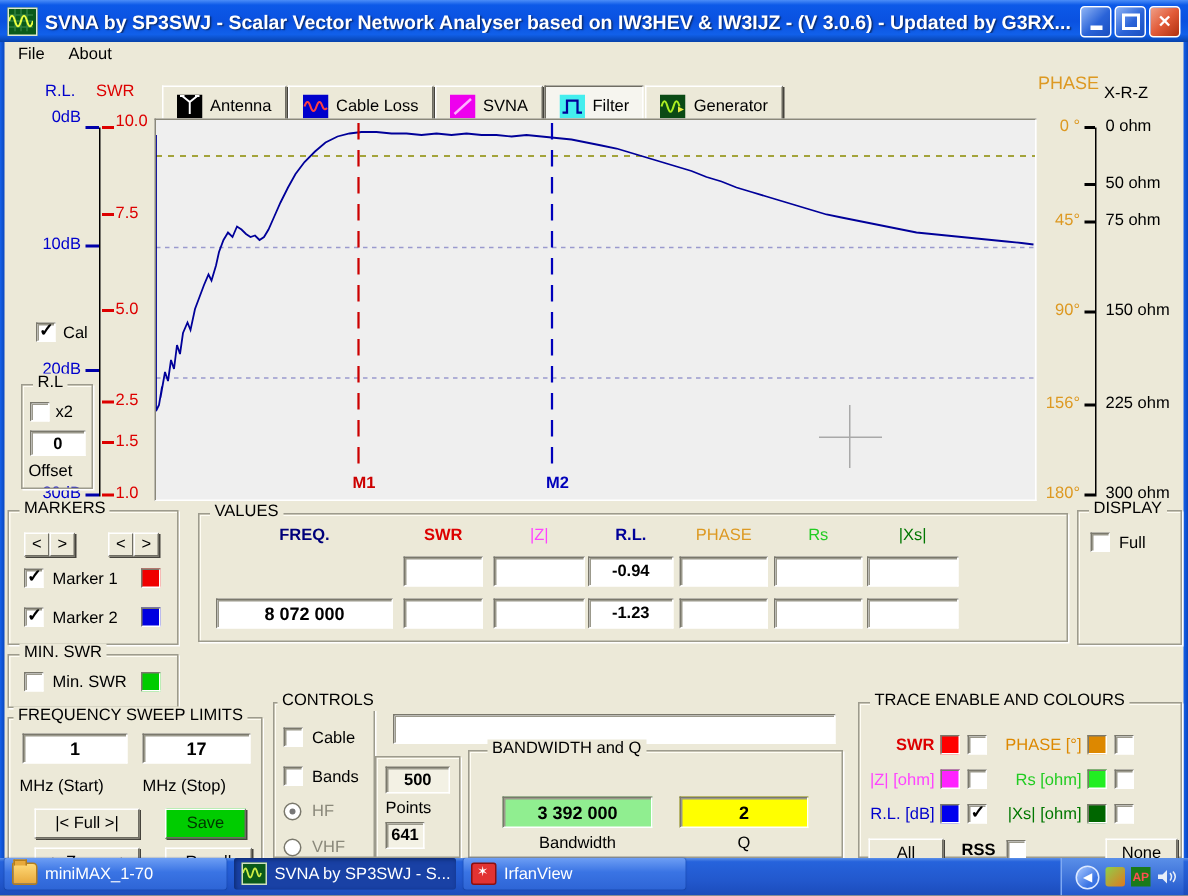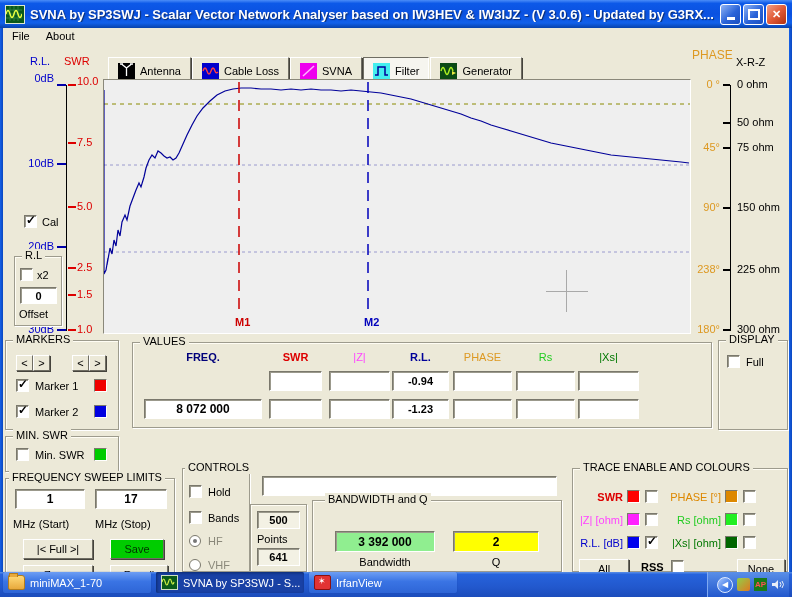--- a/index.html
+++ b/index.html
@@ -195,21 +195,21 @@
   <div class="axis" style="left:730px;top:85px;width:1px;height:246px;"></div>
   <div class="tick" style="left:723px;top:84px;width:7px;height:2px;background:#000;"></div>
   <div class="tick" style="left:723px;top:122px;width:7px;height:2px;background:#000;"></div>
   <div class="tick" style="left:723px;top:147px;width:7px;height:2px;background:#000;"></div>
   <div class="tick" style="left:723px;top:207px;width:7px;height:2px;background:#000;"></div>
   <div class="tick" style="left:723px;top:269px;width:7px;height:2px;background:#000;"></div>
   <div class="tick" style="left:723px;top:329px;width:7px;height:2px;background:#000;"></div>
   <div class="lbl" style="left:688px;top:78px;width:32px;text-align:right;color:#dd9922;">0 °</div>
   <div class="lbl" style="left:688px;top:141px;width:32px;text-align:right;color:#dd9922;">45°</div>
   <div class="lbl" style="left:688px;top:201px;width:32px;text-align:right;color:#dd9922;">90°</div>
-  <div class="lbl" style="left:688px;top:263px;width:32px;text-align:right;color:#dd9922;">238°</div>
+  <div class="lbl" style="left:688px;top:263px;width:32px;text-align:right;color:#dd9922;">156°</div>
   <div class="lbl" style="left:688px;top:323px;width:32px;text-align:right;color:#dd9922;">180°</div>
   <div class="lbl" style="left:737px;top:78px;">0 ohm</div>
   <div class="lbl" style="left:737px;top:116px;">50 ohm</div>
   <div class="lbl" style="left:737px;top:141px;">75 ohm</div>
   <div class="lbl" style="left:737px;top:201px;">150 ohm</div>
   <div class="lbl" style="left:737px;top:263px;">225 ohm</div>
   <div class="lbl" style="left:737px;top:323px;">300 ohm</div>
 
   <div class="grp" style="left:5px;top:340px;width:114px;height:90px;">
     <span class="cap">MARKERS</span>
@@ -272,37 +272,37 @@
     <div class="lbl" style="left:89px;top:39px;">MHz  (Stop)</div>
     <div class="btn" style="left:17px;top:60px;width:70px;height:20px;">|&lt; Full &gt;|</div>
     <div class="btn" style="left: 104px; top: 60px; width: 54px; height: 20px; color: rgb(0, 51, 0); background: rgb(0, 204, 0);">Save</div>
     <div class="btn" style="left:17px;top:86px;width:70px;height:20px;">&gt; Zoom &lt;</div>
     <div class="btn" style="left:104px;top:86px;width:58px;height:20px;">Recall</div>
   </div>
 
   <div class="grp" style="left:182px;top:468px;width:68px;height:104px;">
     <span class="cap" style="left:2px;">CONTROLS</span>
     <span class="cb" style="left:6px;top:16px;"></span>
-    <div class="lbl" style="left:25px;top:17px;">Hold</div>
+    <div class="lbl" style="left:25px;top:17px;">Cable</div>
     <span class="cb" style="left:6px;top:42px;"></span>
     <div class="lbl" style="left:25px;top:43px;">Bands</div>
     <span class="radio on" style="left:6px;top:66px;">
         <span class="dot"></span>
       </span>
     <div class="lbl" style="left:25px;top:66px;color:#8a887a;">HF</div>
     <span class="radio" style="left:6px;top:90px;"></span>
     <div class="lbl" style="left:25px;top:90px;color:#8a887a;">VHF</div>
   </div>
 
   <div class="inp" style="left:262px;top:476px;width:295px;height:20px;"></div>
 
   <div class="grp" style="left:250px;top:504px;width:57px;height:68px;">
     <div class="inp disp bold" style="left:6px;top:6px;width:43px;height:18px;">500</div>
     <div class="lbl" style="left:6px;top:28px;">Points</div>
-    <div class="inp disp bold" style="left:6px;top:43px;width:43px;height:18px;">641</div>
+    <div class="inp disp bold" style="left:6px;top:43px;width:26px;height:18px;">641</div>
   </div>
 
   <div class="grp" style="left:312px;top:500px;width:250px;height:72px;">
     <span class="cap" style="left:12px;">BANDWIDTH and Q</span>
     <div class="inp bold" style="left: 22px; top: 30px; width: 100px; height: 21px; font-size: 12px; background: rgb(144, 238, 144);">3 392 000</div>
     <div class="lbl" style="left:22px;top:55px;width:100px;text-align:center;">Bandwidth</div>
     <div class="inp bold" style="left: 140px; top: 30px; width: 86px; height: 21px; font-size: 12px; background: rgb(255, 255, 0);">2</div>
     <div class="lbl" style="left:140px;top:55px;width:86px;text-align:center;">Q</div>
   </div>
 

